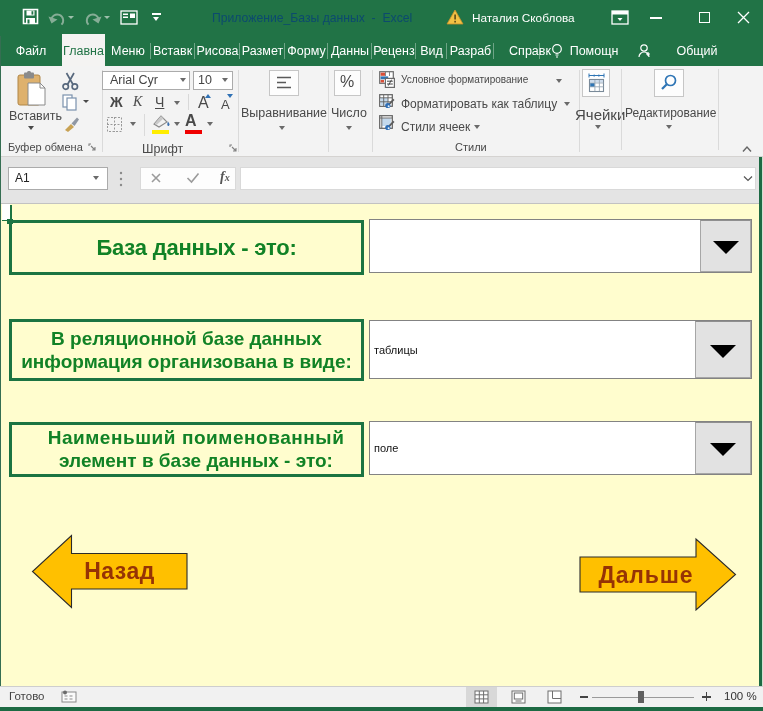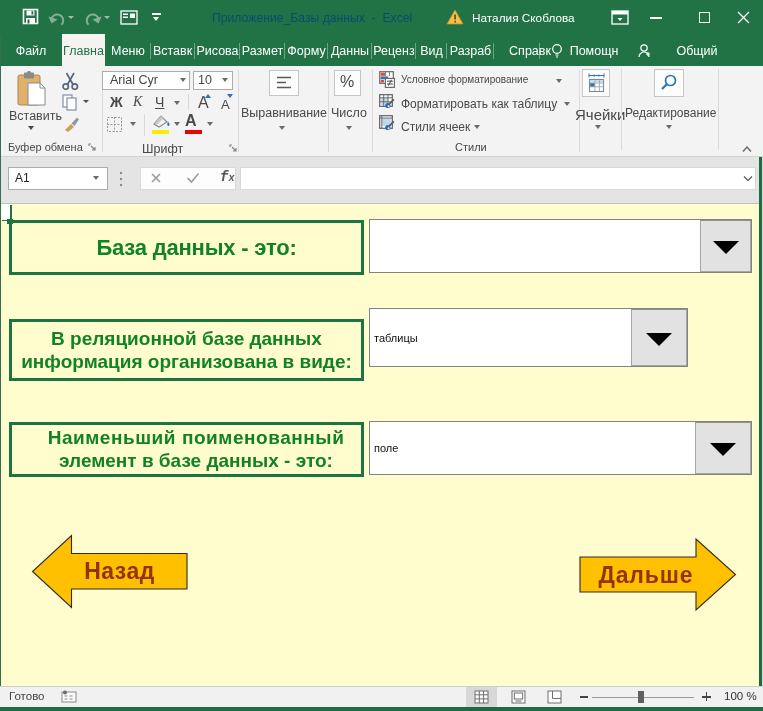--- a/index.html
+++ b/index.html
@@ -249,21 +249,21 @@
     <circle cx="2" cy="8" r="1.2" fill="#8a8a8a"></circle>
     <circle cx="2" cy="14" r="1.2" fill="#8a8a8a"></circle>
   </svg>
 <div class="abs" style="left:140px;top:167px;width:96px;height:23px;background:#fdfdfd;border:1px solid #d9d9d9"></div>
 <svg class="abs" style="left:150px;top:172px" width="12" height="12" viewBox="0 0 12 12">
     <path d="M2 2 L10 10 M10 2 L2 10" stroke="#9b9b9b" stroke-width="1.6"></path>
   </svg>
 <svg class="abs" style="left:186px;top:172px" width="14" height="12" viewBox="0 0 14 12">
     <path d="M1.5 6 L5.5 10 L12.5 1.5" fill="none" stroke="#9b9b9b" stroke-width="1.6"></path>
   </svg>
-<div class="abs" style="left:220px;top:169px;font-family:Liberation Mono, monospace;font-style:italic;font-weight:bold;font-size:14px;color:#555">f<span style="font-size:10px">x</span></div>
+<div class="abs" style="left:220px;top:169px;font-family:Liberation Serif, serif;font-style:italic;font-weight:bold;font-size:14px;color:#555">f<span style="font-size:10px">x</span></div>
 <div class="abs" style="left:240px;top:167px;width:516px;height:23px;background:#fff;border:1px solid #d9d9d9"></div>
 <svg class="abs" style="left:743px;top:175px" width="10" height="7" viewBox="0 0 10 7">
     <path d="M1 1.5 L5 5.5 L9 1.5" fill="none" stroke="#555" stroke-width="1.2"></path>
   </svg>
 
 <div class="abs" style="left:0;top:203.5px;width:763px;height:482.5px;background:#fffdce"></div>
 
 <div class="abs" style="left:2px;top:204px;width:8px;height:17px;background:#fff"></div>
 <div class="abs" style="left:10px;top:204.5px;width:2px;height:14px;background:#1b7442"></div>
 <div class="abs" style="left:2px;top:219.5px;width:4.5px;height:1.5px;background:#1b7442"></div>
@@ -277,21 +277,21 @@
 <div class="qbox" style="top:319px;height:61.5px">В реляционной базе данных<br>информация организована в виде:</div>
 <div class="qbox" style="top:422px;height:54.5px;padding-left:19px">
     <span><span style="letter-spacing:0.55px">Наименьший поименованный</span><br>элемент в базе данных - это:</span>
   </div>
 
 <div class="combo" style="left:369px;top:219px;width:383px;height:54px">
  <div class="btn">
       <div class="tri"></div>
     </div>
 </div>
-<div class="combo" style="left:369px;top:308px;width:319px;height:59px">
+<div class="combo" style="left:369px;top:320px;width:383px;height:59px">
  <div class="val">таблицы</div>
  <div class="btn" style="width:56.5px">
       <div class="tri"></div>
     </div>
 </div>
 <div class="combo" style="left:369px;top:421px;width:383px;height:54px">
  <div class="val">поле</div>
  <div class="btn" style="width:56.5px">
       <div class="tri"></div>
     </div>

